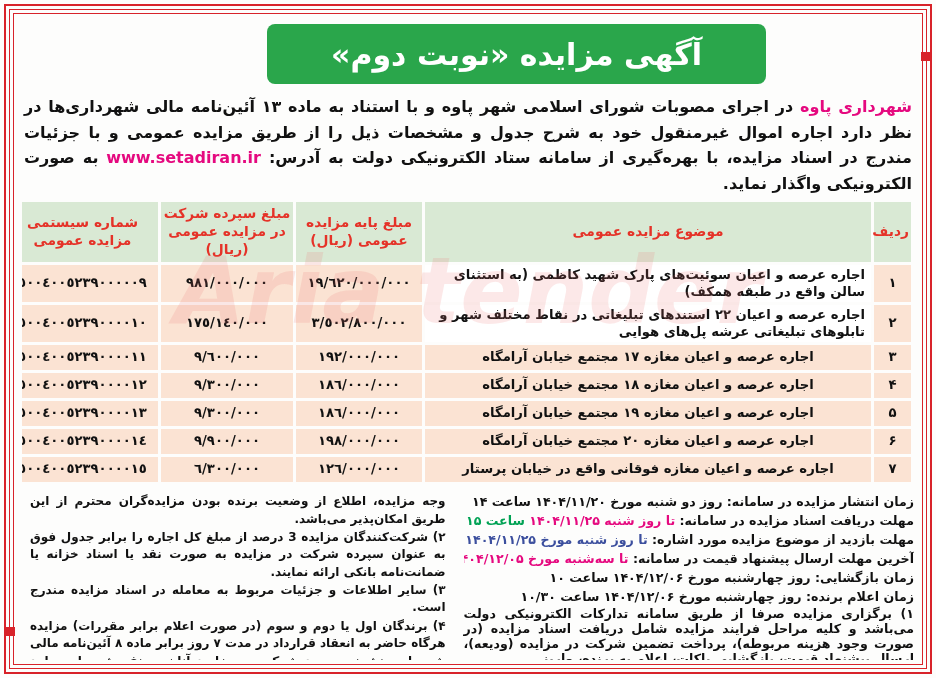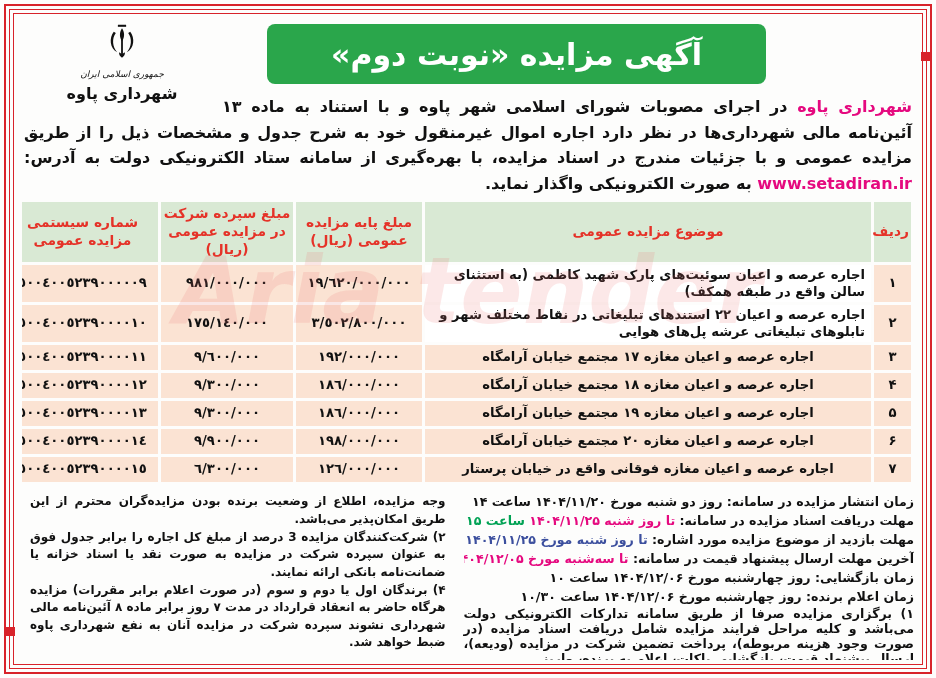--- a/index.html
+++ b/index.html
@@ -75,34 +75,20 @@
 <div class="frame1"></div>
 <div class="frame2"></div>
 <div class="frame3"></div>
 <div class="corner orn-tr"></div>
 <div class="corner orn-bl"></div>
 
 <div class="watermark">Aria tender</div>
 
 <div class="content">
 
-  <div class="logo-float">
-    <div class="emblem">
-      <svg viewBox="0 0 64 64" xmlns="http://www.w3.org/2000/svg">
-        <path d="M26 4 h12 v3 h-12 z" fill="#111"></path>
-        <path d="M32 9 c4 6 4 13 0 19 c-4 -6 -4 -13 0 -19 z" fill="#111"></path>
-        <path d="M20 14 c-7 9 -6 24 5 30 c-7 -8 -8 -20 -2 -28 z" fill="#111"></path>
-        <path d="M44 14 c7 9 6 24 -5 30 c7 -8 8 -20 2 -28 z" fill="#111"></path>
-        <rect x="30.7" y="24" width="2.6" height="24" fill="#111"></rect>
-        <path d="M32 52 c-3 -2 -5 -5 -4 -8 l4 3 l4 -3 c1 3 -1 6 -4 8 z" fill="#111"></path>
-      </svg>
-    </div>
-    <div class="emblem-caption">جمهوری اسلامی ایران</div>
-    <div class="org-name">شهرداری پاوه</div>
-  </div>
 
   <div class="banner">آگهی مزایده «نوبت دوم»</div>
 
   <p class="intro"><span class="lead">شهرداری پاوه</span><span> در اجرای مصوبات شورای اسلامی شهر پاوه و با استناد به ماده ۱۳ آئین‌نامه مالی شهرداری‌ها در نظر دارد اجاره اموال غیرمنقول خود به شرح جدول و مشخصات ذیل را از طریق مزایده عمومی و با جزئیات مندرج در اسناد مزایده، با بهره‌گیری از سامانه ستاد الکترونیکی دولت به آدرس: </span><span class="url">www.setadiran.ir</span><span> به صورت الکترونیکی واگذار نماید.</span></p>
 
   <div class="clear"></div>
 
   <table class="auction">
     <colgroup>
       <col style="width:37px">
@@ -181,17 +167,18 @@
           <div class="sched-line"><span class="s-plain">مهلت بازدید از موضوع مزایده مورد اشاره: </span><span class="s-blue">تا روز شنبه مورخ ۱۴۰۴/۱۱/۲۵ ساعت ۱۳</span></div>
           <div class="sched-line"><span class="s-plain">آخرین مهلت ارسال پیشنهاد قیمت در سامانه: </span><span class="s-pink">تا سه‌شنبه مورخ ۱۴۰۴/۱۲/۰۵</span></div>
           <div class="sched-line"><span class="s-plain">زمان بازگشایی: </span><span class="s-plain">روز چهارشنبه مورخ ۱۴۰۴/۱۲/۰۶ ساعت ۱۰</span></div>
           <div class="sched-line"><span class="s-plain">زمان اعلام برنده: </span><span class="s-plain">روز چهارشنبه مورخ ۱۴۰۴/۱۲/۰۶ ساعت ۱۰/۳۰</span></div>
         </div>
       <p class="p-just">۱) برگزاری مزایده صرفا از طریق سامانه تدارکات الکترونیکی دولت می‌باشد و کلیه مراحل فرایند مزایده شامل دریافت اسناد مزایده (در صورت وجود هزینه مربوطه)، پرداخت تضمین شرکت در مزایده (ودیعه)، ارسال پیشنهاد قیمت، بازگشایی پاکات، اعلام به برنده، واریز</p>
     </div>
     <div class="col-left">
         <p class="note-p">وجه مزایده، اطلاع از وضعیت برنده بودن مزایده‌گران محترم از این طریق امکان‌پذیر می‌باشد.</p>
         <p class="note-p">۲) شرکت‌کنندگان مزایده 3 درصد از مبلغ کل اجاره را برابر جدول فوق به عنوان سپرده شرکت در مزایده به صورت نقد یا اسناد خزانه یا ضمانت‌نامه بانکی ارائه نمایند.</p>
+        <p class="note-p">۳) سایر اطلاعات و جزئیات مربوط به معامله در اسناد مزایده مندرج است.</p>
         <p class="note-p">۴) برندگان اول یا دوم و سوم (در صورت اعلام برابر مقررات) مزایده هرگاه حاضر به انعقاد قرارداد در مدت ۷ روز برابر ماده ۸ آئین‌نامه مالی شهرداری نشوند سپرده شرکت در مزایده آنان به نفع شهرداری پاوه ضبط خواهد شد.</p>
       </div>
   </div>
 
 </div>
 
 </body></html>

